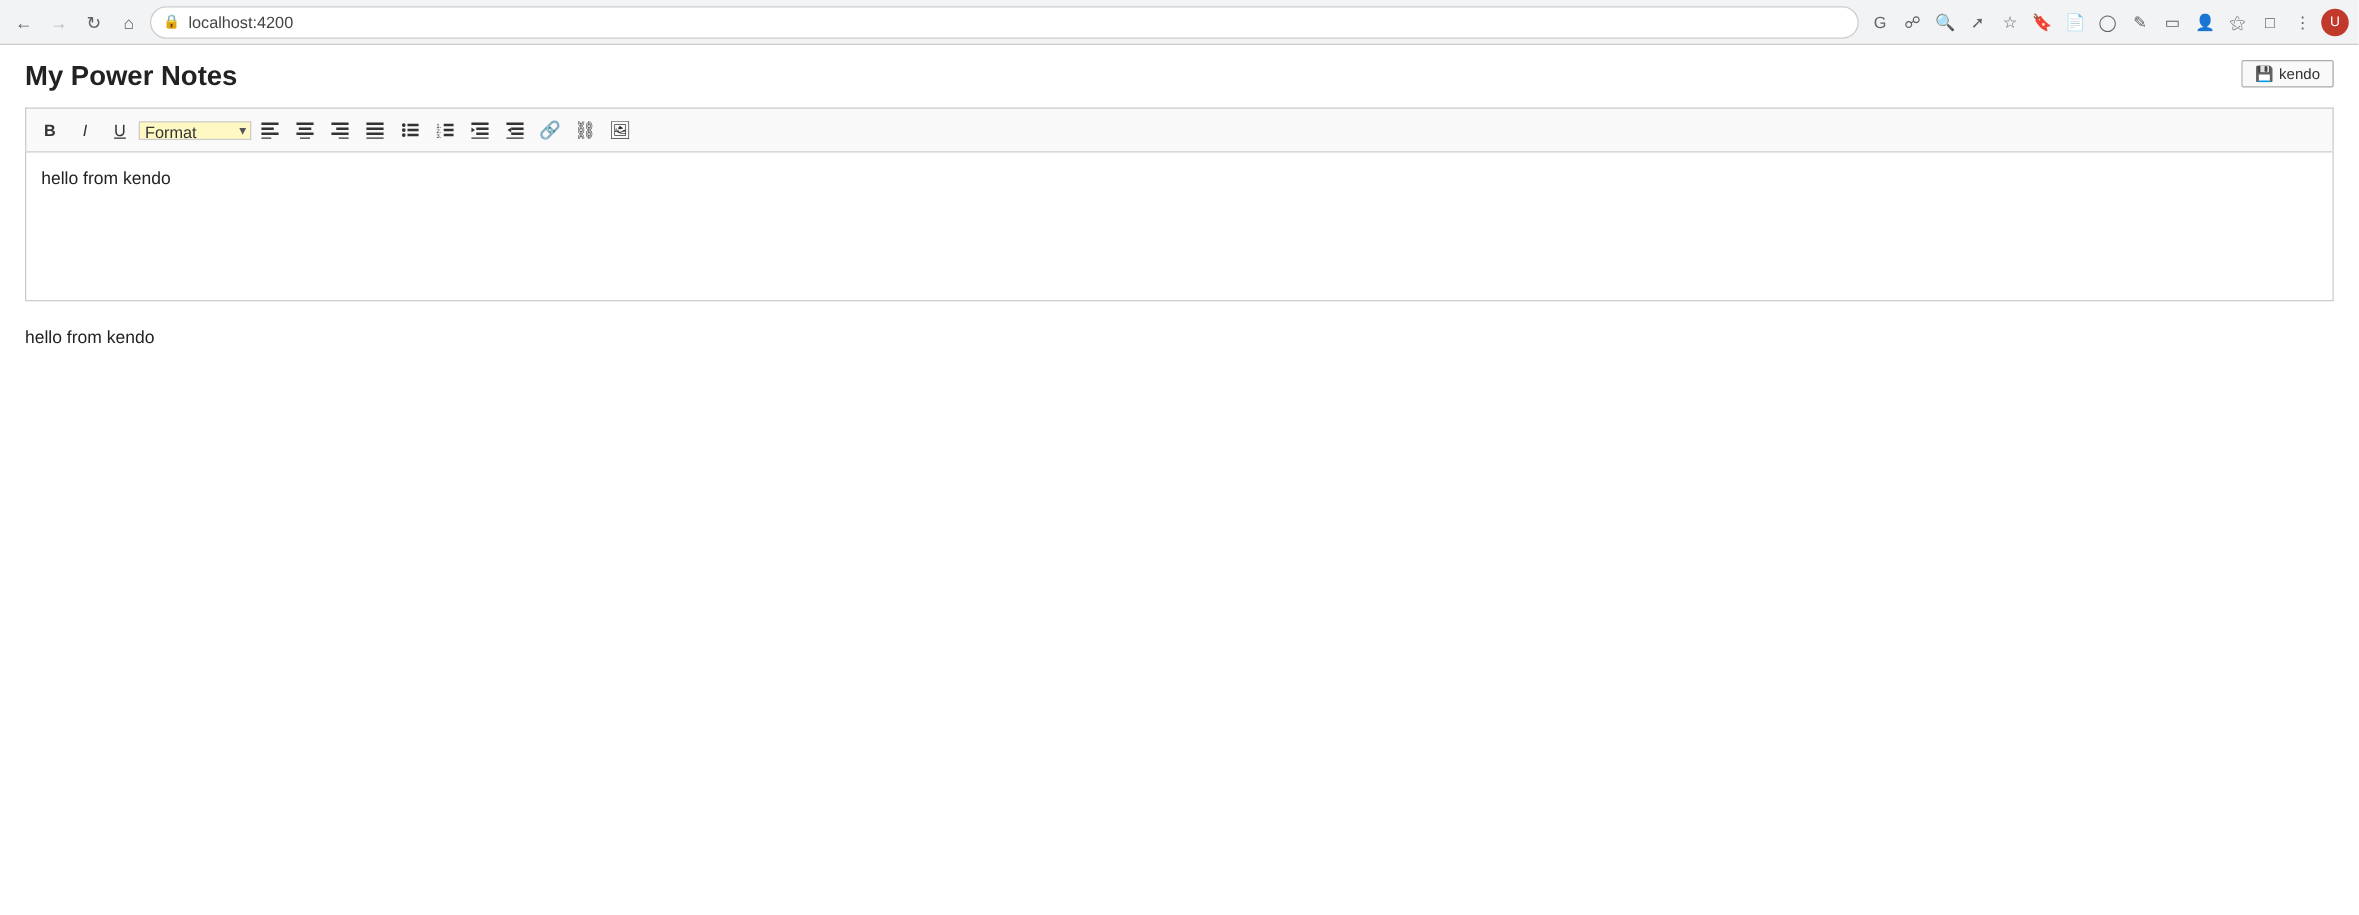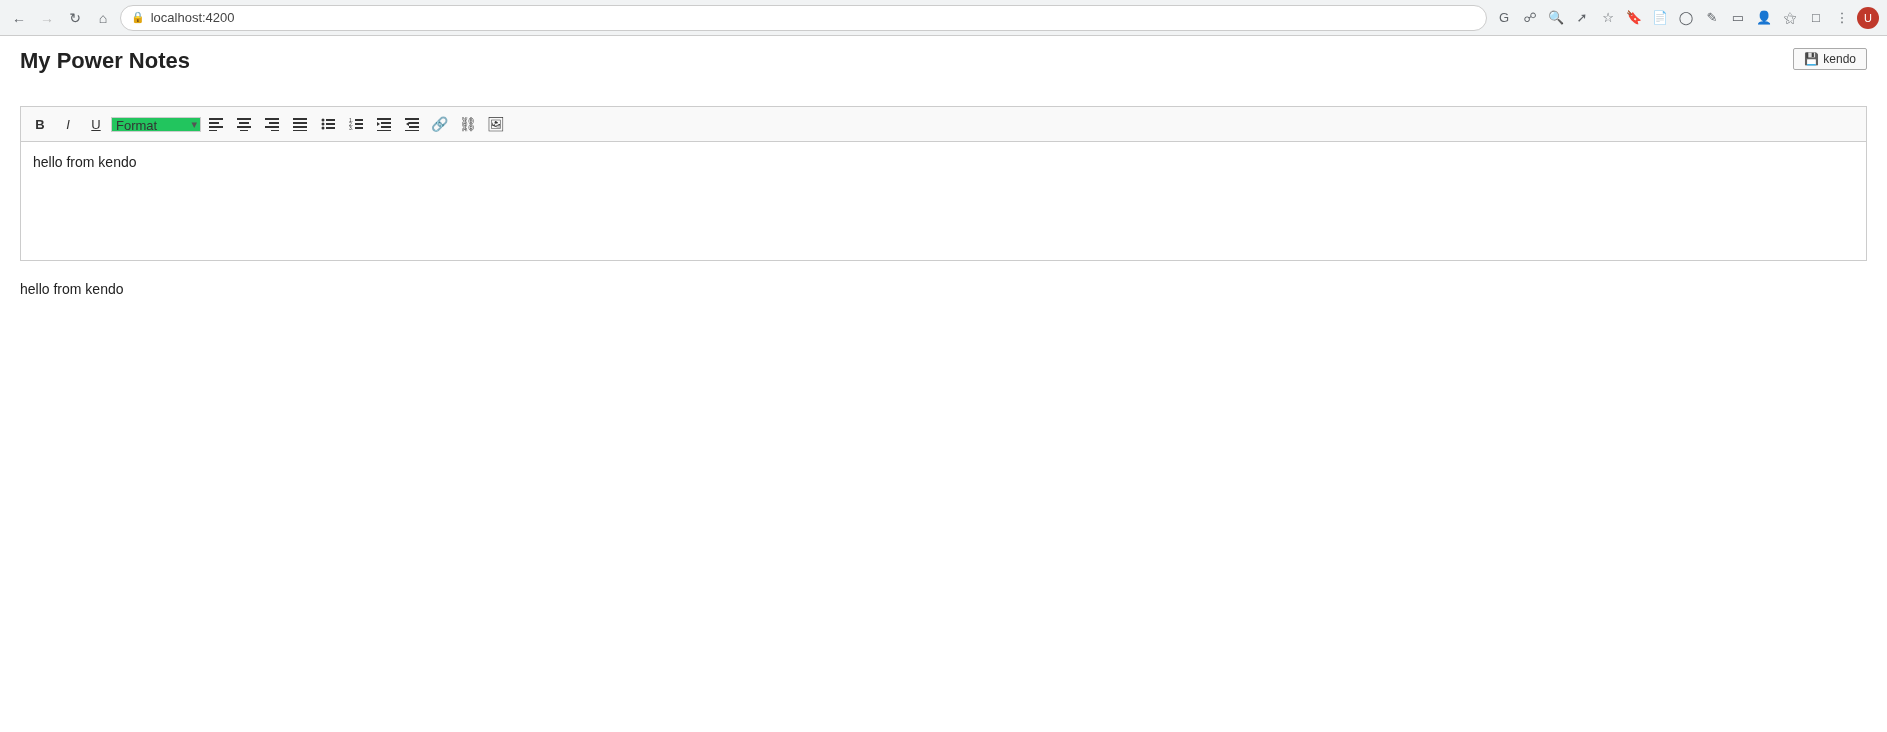--- a/index.html
+++ b/index.html
@@ -78,21 +78,21 @@
 
     
     .app-content {
       padding: 12px 20px;
     }
 
     .page-title {
       font-size: 22px;
       font-weight: bold;
       color: #222;
-      margin-bottom: 32px;
+      margin-bottom: 12px;
     }
 
     
     .save-top {
       position: fixed;
       top: 48px;
       right: 20px;
       display: flex;
       align-items: center;
       gap: 4px;
@@ -131,21 +131,21 @@
       color: #333;
     }
     .toolbar-btn.bold { font-weight: bold; }
     .toolbar-btn.italic { font-style: italic; }
     .toolbar-btn.underline { text-decoration: underline; }
 
     .format-select {
       height: 15px;
       padding: 0 4px;
       border: 1px solid #ccc;
-      background: #22c55e;
+      background: #fef9c3;
       font-size: 13px;
       color: #333;
       cursor: pointer;
       min-width: 90px;
       appearance: none;
       -webkit-appearance: none;
       padding-right: 20px;
       position: relative;
     }
 

